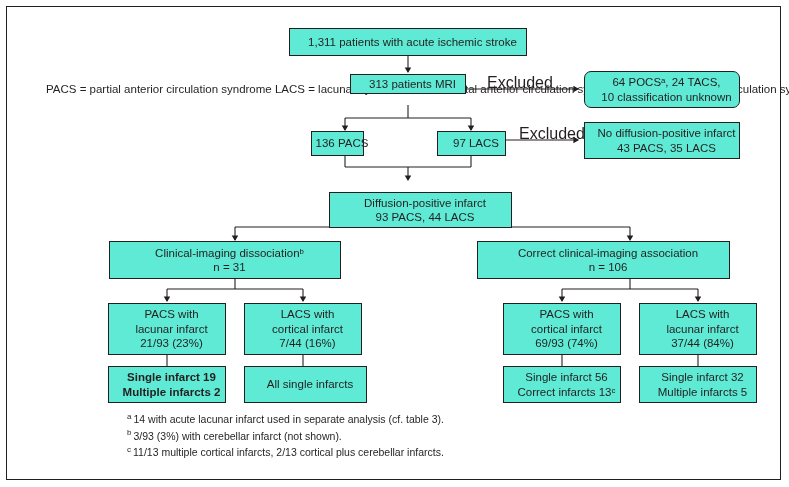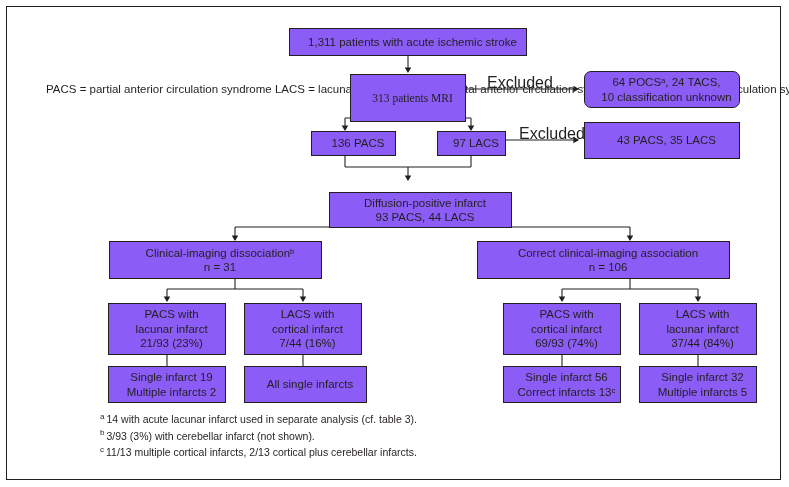--- a/index.html
+++ b/index.html
@@ -24,21 +24,21 @@
   }
   svg#wires{
     position:absolute; left:0; top:0;
     width:789px; height:487px;
     pointer-events:none;
   }
   .node{
     position:absolute;
     box-sizing:border-box;
     border:1px solid #231f20;
-    background:#8b5cf6;
+    background:#5eead4;
     display:flex;
     flex-direction:column;
     align-items:center;
     justify-content:center;
     font-size:11.5px;
     line-height:14.5px;
     color:#231f20;
     text-align:center;
     white-space:nowrap;
     padding-left:9px;
@@ -60,21 +60,21 @@
     white-space:nowrap;
   }
   #notes{
     position:absolute;
     left:100px; top:411px;
     font-size:10.5px;
     line-height:16.5px;
     color:#231f20;
     white-space:nowrap;
   }
-  #notes .note{display:block;}
+  #notes .note{display:block;margin-left:27px;}
   .sup-marker{font-size:8px; vertical-align:super; line-height:0; margin-right:2px;}
 </style>
 </head>
 <body>
 
 <div id="figure">
 
   <div id="frame"></div>
 
   <svg id="wires" viewBox="0 0 789 487" xmlns="http://www.w3.org/2000/svg">
@@ -127,51 +127,52 @@
     <span class="ln">PACS = partial anterior circulation syndrome</span>
     <span class="ln">LACS = lacunar syndrome</span>
     <span class="ln">TACS = total anterior circulation syndrome</span>
     <span class="ln">POCS = posterior circulation system</span>
   </div>
 
   <div class="node" style="left:289px; top:28px; width:238px; height:28px;">
     <span class="ln">1,311 patients with acute ischemic stroke</span>
   </div>
 
-  <div class="node" style="left:350px; top:74px; width:116px; height:48px;font-family:Liberation Serif, serif;">
+  <div class="node" style="left:350px; top:74px; width:116px; height:20px;">
     <span class="ln">313 patients MRI</span>
   </div>
 
   <div class="lbl" style="left:487px; top:76px;">Excluded</div>
 
   <div class="node" style="left:584px; top:71px; width:156px; height:37px;border-radius:7px;">
     <span class="ln">64 POCSᵃ, 24 TACS,</span>
     <span class="ln">10 classification unknown</span>
   </div>
 
-  <div class="node" style="left:311px; top:131px; width:85px; height:25px;">
+  <div class="node" style="left:311px; top:131px; width:53px; height:25px;">
     <span class="ln">136 PACS</span>
   </div>
 
   <div class="node" style="left:437px; top:131px; width:69px; height:25px;">
     <span class="ln">97 LACS</span>
   </div>
 
   <div class="lbl" style="left:519px; top:127px;">Excluded</div>
 
   <div class="node" style="left:584px; top:122px; width:156px; height:37px;">
+    <span class="ln">No diffusion-positive infarct</span>
     <span class="ln">43 PACS, 35 LACS</span>
   </div>
 
   <div class="node" style="left:329px; top:192px; width:183px; height:36px;">
     <span class="ln">Diffusion-positive infarct</span>
     <span class="ln">93 PACS, 44 LACS</span>
   </div>
 
-  <div class="node" style="left:109px; top:241px; width:213px; height:38px;">
+  <div class="node" style="left:109px; top:241px; width:232px; height:38px;">
     <span class="ln">Clinical-imaging dissociationᵇ</span>
     <span class="ln">n = 31</span>
   </div>
 
   <div class="node" style="left:477px; top:241px; width:253px; height:38px;">
     <span class="ln">Correct clinical-imaging association</span>
     <span class="ln">n = 106</span>
   </div>
 
   <div class="node" style="left:108px; top:303px; width:118px; height:52px;">
@@ -191,21 +192,21 @@
     <span class="ln">cortical infarct</span>
     <span class="ln">69/93 (74%)</span>
   </div>
 
   <div class="node" style="left:639px; top:303px; width:118px; height:52px;">
     <span class="ln">LACS with</span>
     <span class="ln">lacunar infarct</span>
     <span class="ln">37/44 (84%)</span>
   </div>
 
-  <div class="node" style="left:108px; top:366px; width:118px; height:37px;">
+  <div class="node" style="left:108px; top:366px; width:118px; height:37px;font-weight:bold;">
     <span class="ln">Single infarct 19</span>
     <span class="ln">Multiple infarcts 2</span>
   </div>
 
   <div class="node" style="left:244px; top:366px; width:123px; height:37px;">
     <span class="ln">All single infarcts</span>
   </div>
 
   <div class="node" style="left:503px; top:366px; width:118px; height:37px;">
     <span class="ln">Single infarct 56</span>

